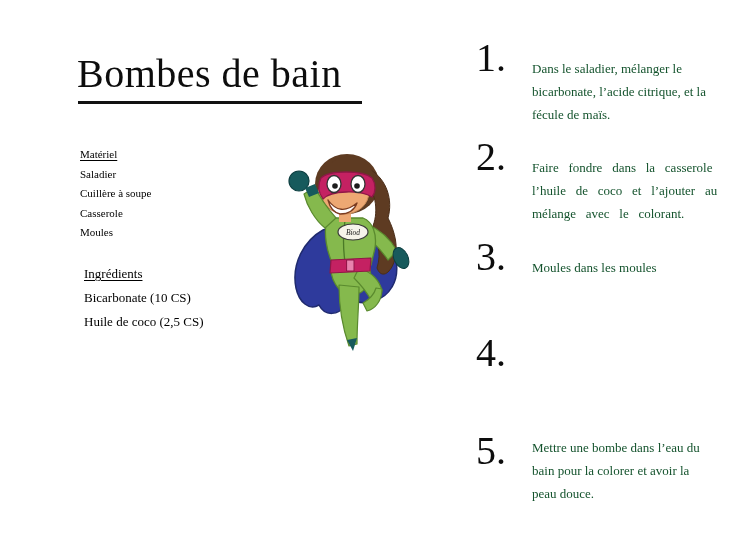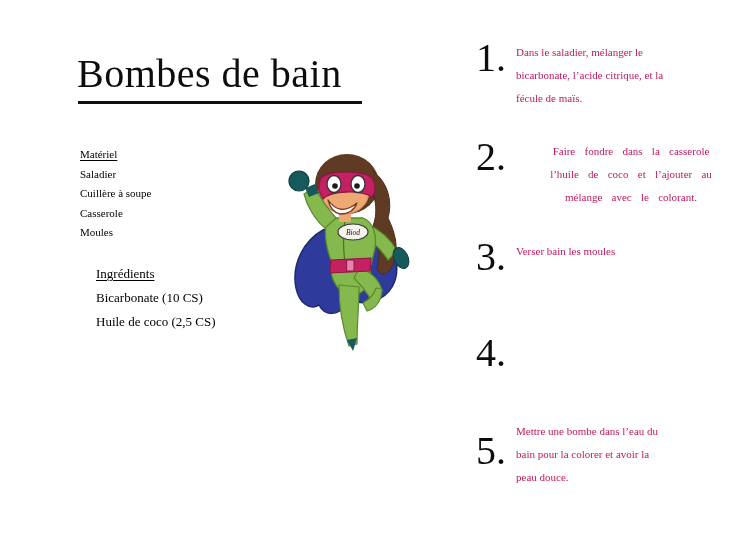--- a/index.html
+++ b/index.html
@@ -21,21 +21,21 @@
   .title-rule{
     position:absolute;left:78px;top:101px;
     width:284px;height:2.5px;background:#111;
   }
   
   .materials{
     position:absolute;left:80px;top:145px;
     font-size:11px;line-height:19.5px;
   }
   .ingredients{
-    position:absolute;left:96px;top:262px;
+    position:absolute;left:84px;top:262px;
     font-size:13px;line-height:24px;
   }
   .list-heading{
     text-decoration:underline;
     text-underline-offset:2px;
   }
   
   .steps{
     position:absolute;left:0;top:0;margin:0;padding:0;list-style:none;
   }
@@ -43,32 +43,32 @@
     position:absolute;left:476px;
     display:flex;align-items:flex-start;
     width:270px;
   }
   .step-num{
     flex:none;width:40px;
     font-size:40px;line-height:1.0;
     color:#0d0d0d;
   }
   .step-text{
-    margin:0;width:230px;
-    font-size:11px;line-height:23px;
+    margin:16px;width:230px;
+    font-size:13px;line-height:23px;
     white-space:pre-line;
     padding-top:3px;
-    color:#be185d;
+    color:#14532d;
   }
   .step-1{top:38px;}
   .step-2{top:137px;}
   .step-3{top:237px;}
   .step-4{top:333px;}
   .step-5{top:417px;}
-  .step-2 .step-text{word-spacing:6.5px;text-align:center;}
+  .step-2 .step-text{word-spacing:6.5px;}
   .step-5 .step-num{margin-top:14px;}
   
   .hero{
     position:absolute;left:281px;top:147px;
     width:134px;height:207px;
     filter:blur(0.3px);
   }
   .badge-text{
     font-family:"Liberation Serif", serif;
     font-style:italic;
@@ -159,21 +159,21 @@
 fécule de maïs.</p>
     </li>
     <li class="step step-2">
       <span class="step-num">2.</span>
       <p class="step-text">Faire fondre dans la casserole
 l’huile de coco et l’ajouter au
 mélange  avec le colorant.</p>
     </li>
     <li class="step step-3">
       <span class="step-num">3.</span>
-      <p class="step-text">Verser bain les moules</p>
+      <p class="step-text">Moules dans les moules</p>
     </li>
     <li class="step step-4">
       <span class="step-num">4.</span>
     </li>
     <li class="step step-5">
       <span class="step-num">5.</span>
       <p class="step-text">Mettre une bombe dans l’eau du
 bain pour la colorer et avoir la
 peau douce.</p>
     </li>

